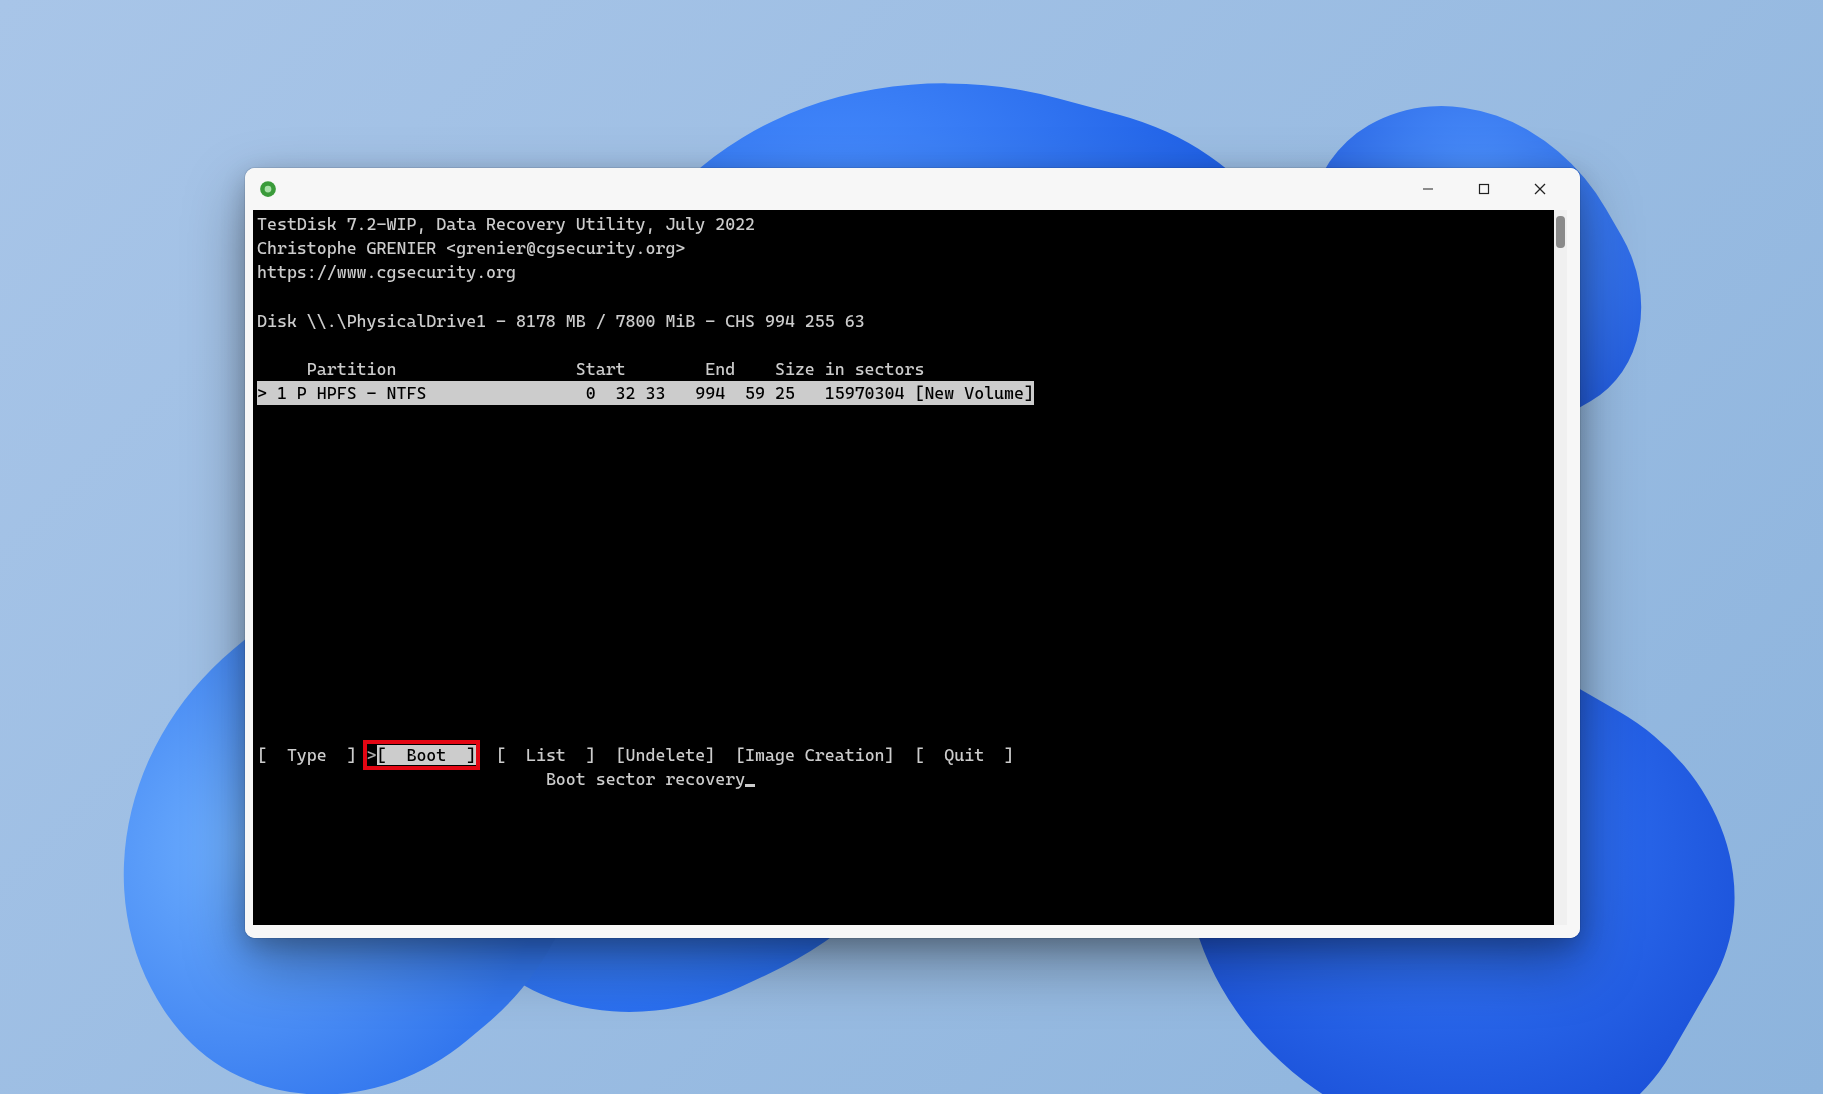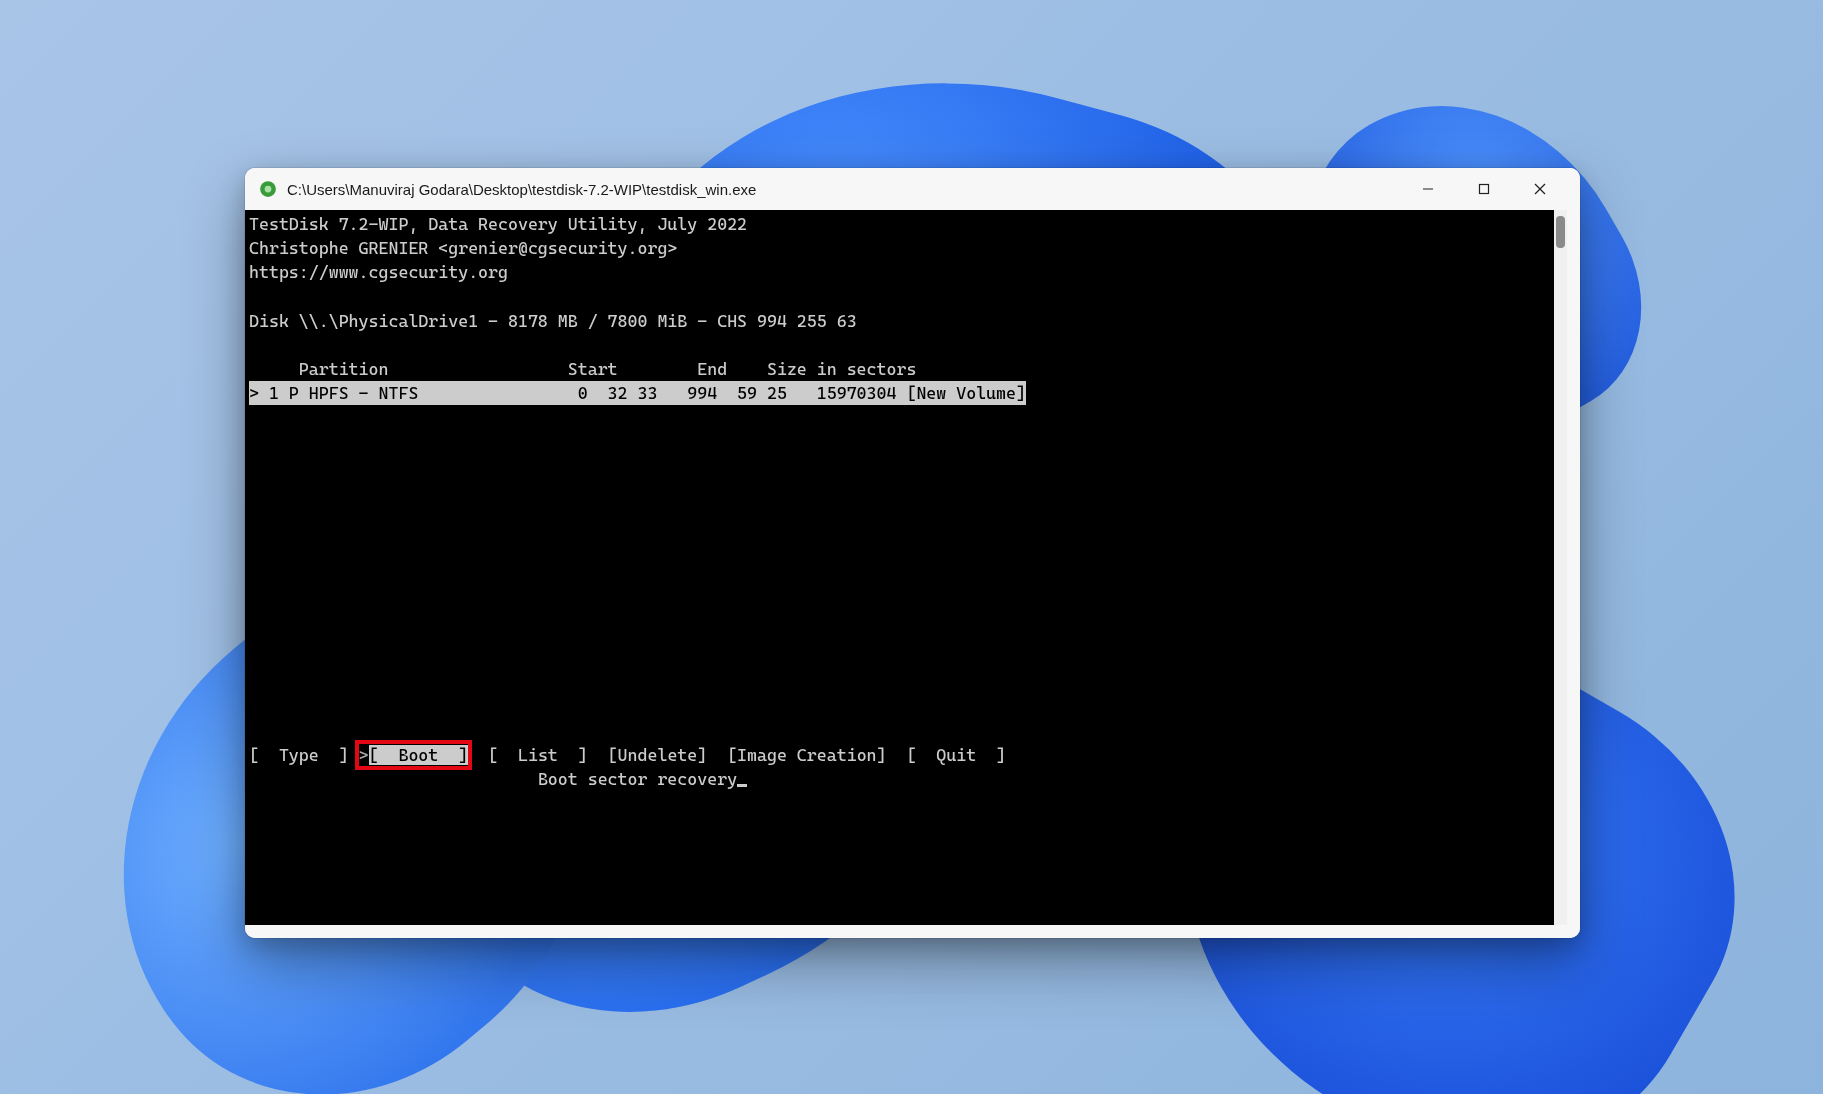--- a/index.html
+++ b/index.html
@@ -43,21 +43,21 @@
       flex-shrink: 0;
     }
     .title-icon { width: 18px; height: 18px; margin-right: 10px; display: inline-flex; align-items: center; justify-content: center; }
     .title-text { font-size: 15px; color: #1a1a1a; flex: 1; }
     .win-controls { display: flex; gap: 0; margin-left: auto; }
     .win-btn { width: 56px; height: 42px; display: flex; align-items: center; justify-content: center; color: #222; font-size: 14px; }
     .win-btn svg { width: 12px; height: 12px; }
     .terminal-wrap {
       flex: 1;
       background: #f7f7f7;
-      padding: 0 13px 13px 0;
+      padding: 0 13px 13px 8px;
       display: flex;
       position: relative;
     }
     .terminal {
       flex: 1;
       background: #000;
       color: #ccc;
       font-family: "Cascadia Mono", "Consolas", "Courier New", monospace;
       font-size: 17px;
       line-height: 1.42;
@@ -110,21 +110,20 @@
 </div>
 
 <div class="window">
   <div class="titlebar">
     <span class="title-icon">
       <svg viewBox="0 0 16 16">
           <circle cx="8" cy="8" r="7" fill="#3a9b3a"></circle>
           <circle cx="8" cy="8" r="3" fill="#a8e0a8"></circle>
         </svg>
     </span>
-    <span class="title-text">C:\Users\Manuviraj Godara\Desktop\testdisk-7.2-WIP\testdisk_win.exe</span>
     <div class="win-controls">
       <div class="win-btn">
         <svg viewBox="0 0 12 12">
             <line x1="1" y1="6" x2="11" y2="6" stroke="#222" stroke-width="1.2"></line>
           </svg>
       </div>
       <div class="win-btn">
         <svg viewBox="0 0 12 12">
             <rect x="1.5" y="1.5" width="9" height="9" fill="none" stroke="#222" stroke-width="1.2"></rect>
           </svg>

